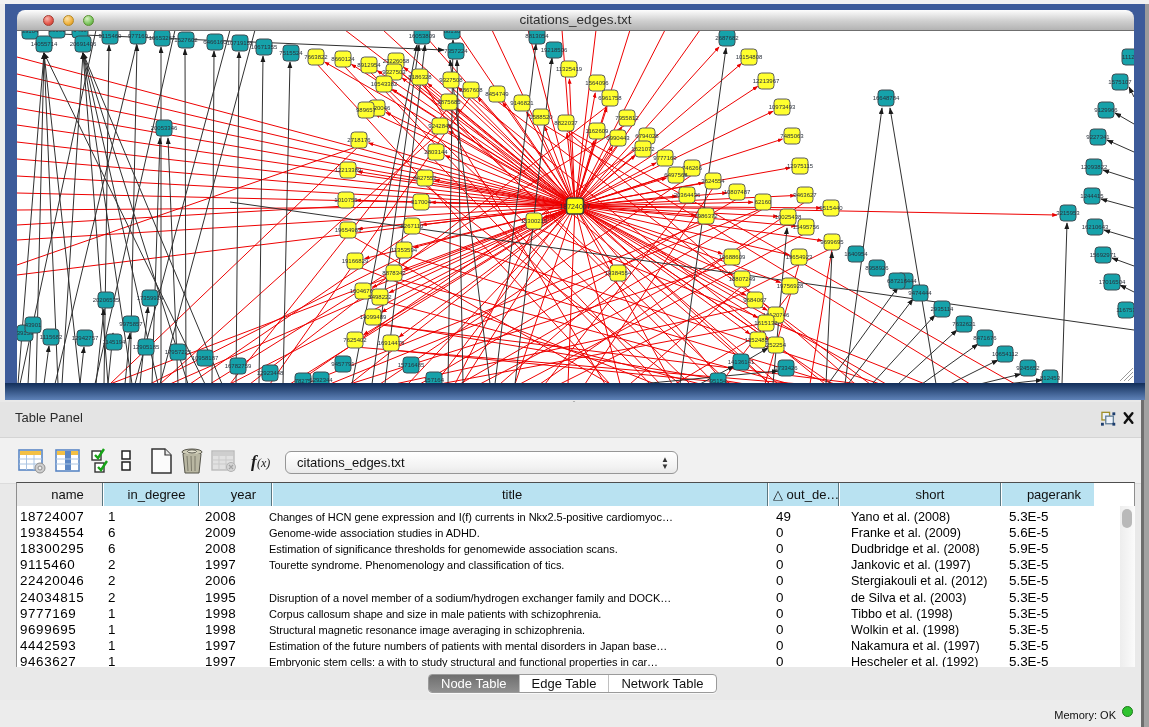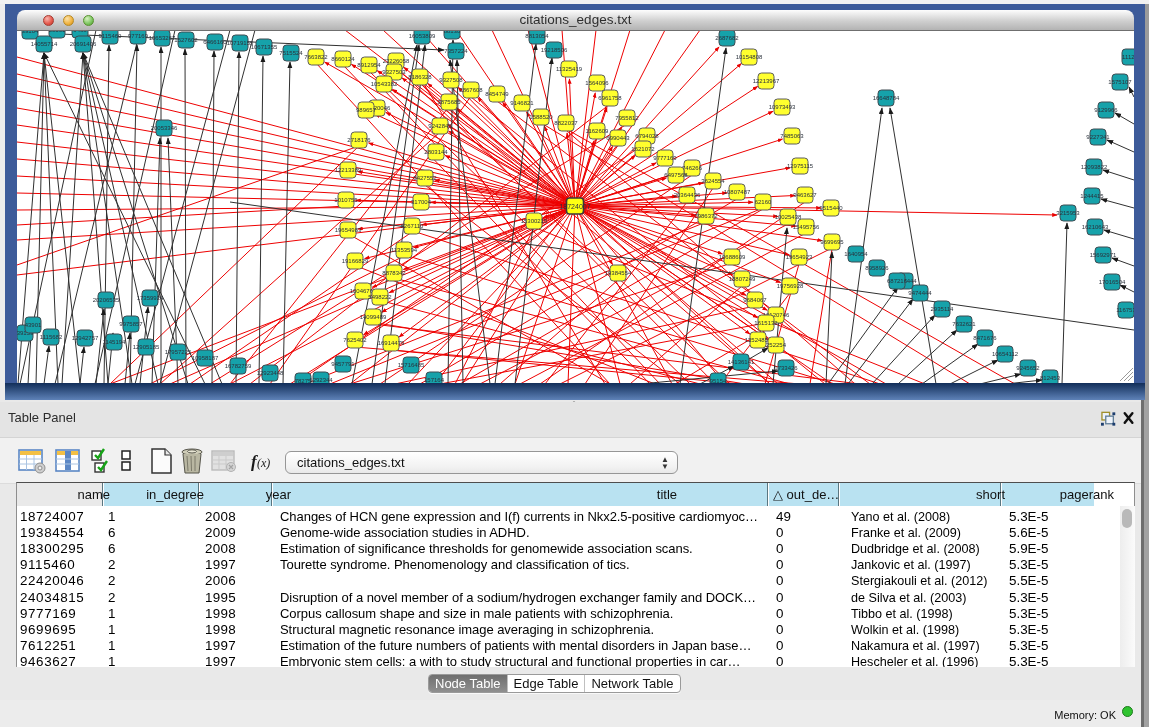--- a/index.html
+++ b/index.html
@@ -17,44 +17,44 @@
 #title{position:absolute;width:100%;text-align:center;top:2px;font-size:13.5px;color:#2e2e2e}
 #canvas{left:17px;top:31px;width:1117px;height:352px;background:#fff;overflow:hidden}
 #net .re{stroke:#ee0000;stroke-width:1}
 #net .bk{stroke:#303030;stroke-width:1}
 #net .nt{fill:#16a2aa;stroke:#3e4a51;stroke-width:1}
 #net .ny{fill:#ffff2e;stroke:#5c5c5c;stroke-width:1}
 #net .nl{font-size:6px;fill:#2b323c;text-anchor:middle;font-family:"Liberation Sans",sans-serif}
 
 #panel{left:0;top:400px;width:1149px;height:327px;background:#e9e9e9}
 #ptitle{position:absolute;left:0;top:2px;width:1149px;height:35px;background:#e4e4e4}
-#ptitle span{position:absolute;left:8px;top:8px;font-size:13px;color:#2c2c2c}
+#ptitle span{position:absolute;left:15px;top:8px;font-size:13px;color:#2c2c2c}
 #toolbar{position:absolute;left:0;top:37px;width:1149px;height:47px;background:#f1f1f1;
   border-top:1px solid #d4d4d4;border-bottom:1px solid #dcdcdc}
 #combo{position:absolute;left:285px;top:13px;width:393px;height:23px;background:linear-gradient(#ffffff,#f2f2f2 70%,#e9e9e9);
   border:1px solid #969696;border-radius:6px;font-size:13px;color:#111;line-height:22px;padding-left:11px}
 #combo .arr{position:absolute;right:8px;top:4px;font-size:8px;color:#333;line-height:7px;letter-spacing:0}
 
 #tablebox{position:absolute;left:16px;top:82px;width:1119px;height:185px;background:#fff;
   border-top:1px solid #4e4e4e;border-left:1px solid #8e8e8e;border-right:1px solid #8e8e8e;border-bottom:1px solid #9e9e9e}
 #thead{position:absolute;left:0px;top:0px;width:1077px;height:23px;background:#fff}
 #thead .hc{position:absolute;top:0;height:23px;background:#b9e2f1;border-right:1px solid #5a7680}
-#thead span{position:absolute;top:4px;font-size:13px;color:#111;text-align:right}
+#thead span{position:absolute;top:4px;font-size:13px;color:#111;text-align:center}
 #tbody{position:absolute;left:0px;top:23px;width:1118px;height:161px;background:#fff;overflow:hidden}
 .row{position:absolute;left:0;width:100%;height:16.2px;font-size:13.4px;color:#000;line-height:16.4px}
 .c{position:absolute;white-space:nowrap}
 .c0{left:3px;letter-spacing:0.6px}.c1{left:91px}.c2{left:188px;letter-spacing:0.3px}
-.c3{left:263px;font-size:13px;letter-spacing:-0.05px}.c4{left:759px}
+.c3{left:252px;font-size:11px;letter-spacing:-0.05px}.c4{left:759px}
 .c5{left:834px;font-size:12.6px}.c6{left:992px}
 #vsb{position:absolute;left:1103px;top:23px;width:15px;height:161px;background:linear-gradient(90deg,#ededed,#fbfbfb)}
 #vsb .th{position:absolute;left:2px;top:3px;width:10px;height:19px;background:#b9b9b9;border-radius:5px}
 
 #tabs{position:absolute;left:428px;top:274px;height:19px;border:1px solid #9a9a9a;border-radius:4px;
   background:#fff;font-size:13px;display:flex;overflow:hidden;box-shadow:0 1px 0 rgba(255,255,255,.7)}
-#tabs div{padding:0 6px;line-height:18px;color:#111}
+#tabs div{padding:0 12px;line-height:18px;color:#111}
 #tabs .sel{background:linear-gradient(#6f6f6f,#8f8f8f);color:#fff}
 #tabs .sep{width:1px;padding:0;background:#c0c0c0}
 
 #status{position:absolute;left:0;top:300px;width:1149px;height:27px;background:#ececec}
 #mem{position:absolute;right:33px;top:9px;font-size:11px;color:#111}
 #dot{position:absolute;right:16px;top:6px;width:11px;height:11px;border-radius:50%;
   background:#2fc32f;border:1px solid #1e7a1e}
 #pedge{position:absolute;left:1141px;top:0px;width:3px;height:327px;background:#6e6e6e}
 #pedge2{position:absolute;left:1144px;top:0px;width:5px;height:327px;background:#a2a2a2}
 
@@ -1024,35 +1024,35 @@
 <div class="row" style="top:115.9px">
 <span class="c c0">9699695</span>
             <span class="c c1">1</span>
             <span class="c c2">1998</span>
 <span class="c c3">Structural magnetic resonance image averaging in schizophrenia.</span>
             <span class="c c4">0</span>
             <span class="c c5">Wolkin et al. (1998)</span>
 <span class="c c6">5.3E-5</span>
           </div>
 <div class="row" style="top:132.1px">
-<span class="c c0">7612251</span>
+<span class="c c0">4442593</span>
             <span class="c c1">1</span>
             <span class="c c2">1997</span>
 <span class="c c3">Estimation of the future numbers of patients with mental disorders in Japan base…</span>
             <span class="c c4">0</span>
             <span class="c c5">Nakamura et al. (1997)</span>
 <span class="c c6">5.3E-5</span>
           </div>
 <div class="row" style="top:148.29999999999998px">
 <span class="c c0">9463627</span>
             <span class="c c1">1</span>
             <span class="c c2">1997</span>
 <span class="c c3">Embryonic stem cells: a with to study structural and functional properties in car…</span>
             <span class="c c4">0</span>
-            <span class="c c5">Hescheler et al. (1996)</span>
+            <span class="c c5">Hescheler et al. (1992)</span>
 <span class="c c6">5.3E-5</span>
           </div>
     </div>
     <div id="vsb">
           <div class="th"></div>
         </div>
     </div>
     <div id="tabs">
       <div class="sel">Node Table</div>
         <div class="sep"></div>

